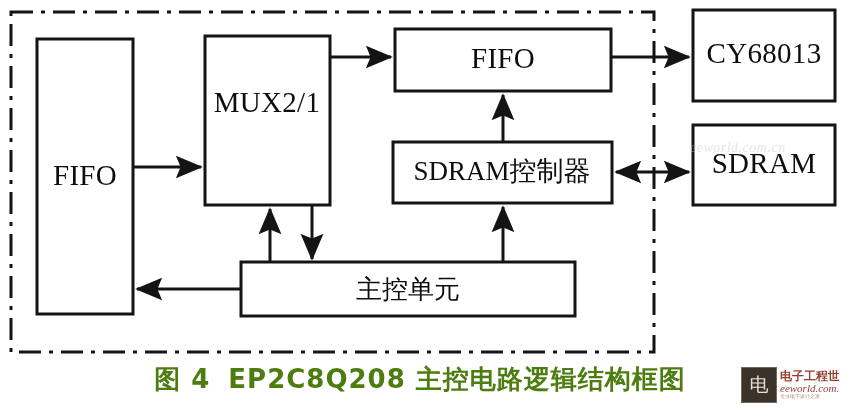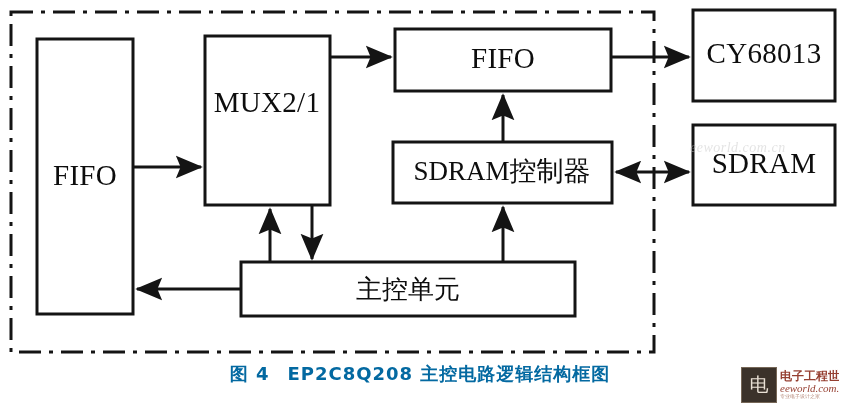--- a/index.html
+++ b/index.html
@@ -60,23 +60,23 @@
   .label-mixed {
     font-size: 27px;
   }
   .caption {
     position: absolute;
     left: 0;
     top: 362px;
     width: 840px;
     text-align: center;
     font-family: "DejaVu Sans", "Liberation Sans", sans-serif;
-    font-size: 18px;
+    font-size: 26px;
     font-weight: bold;
-    color: #0369a1;
+    color: #4d7c0f;
     letter-spacing: 1px;
     white-space: nowrap;
   }
   .caption .cap-num {
     margin-right: 18px;
   }
   .watermark-br {
     position: absolute;
     right: 2px;
     bottom: 2px;

